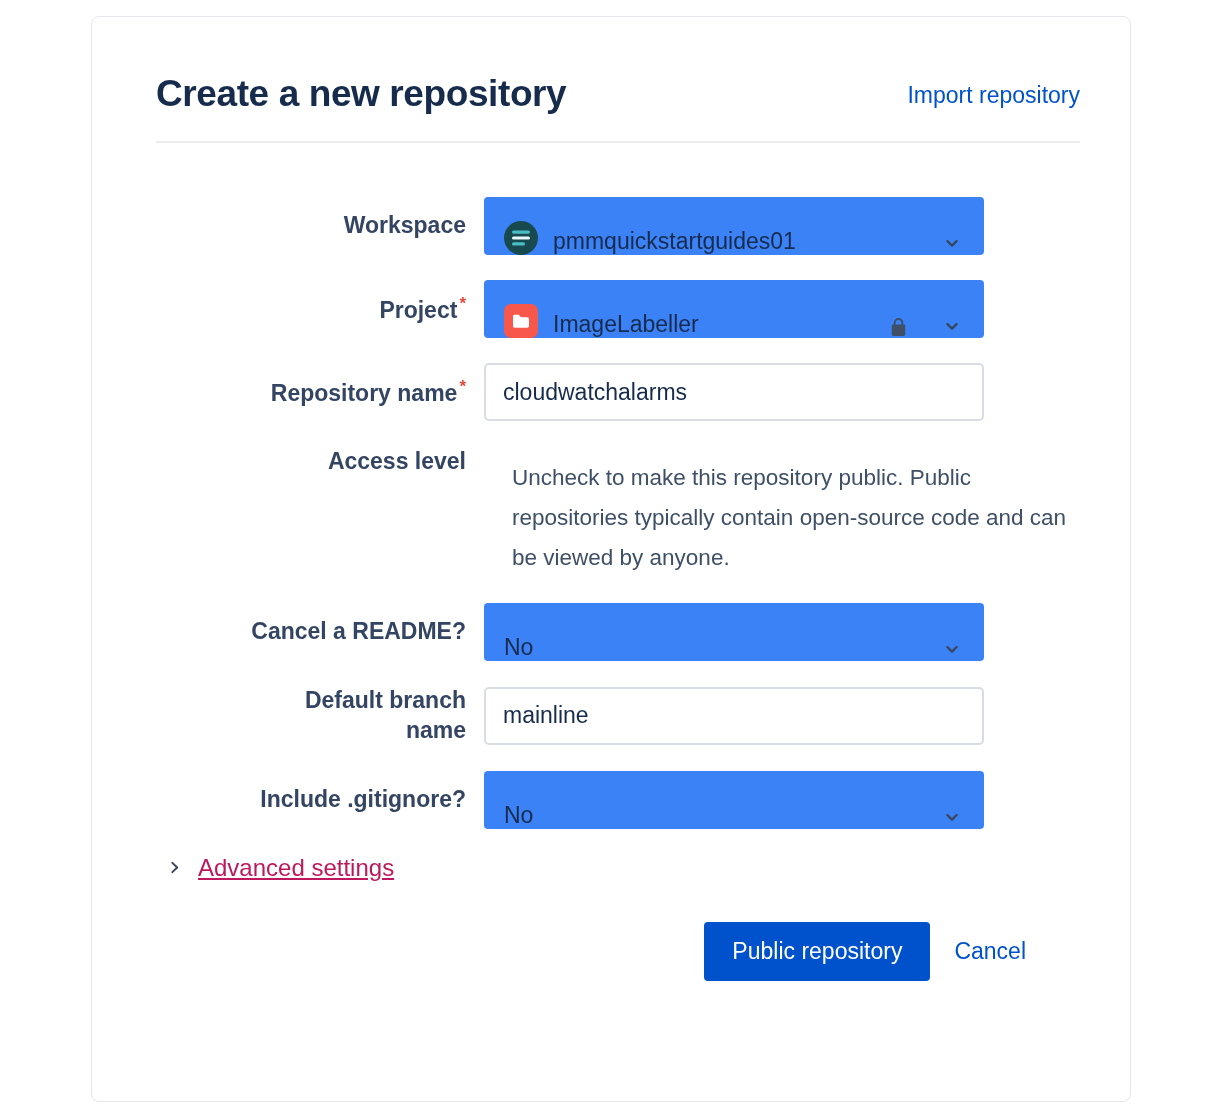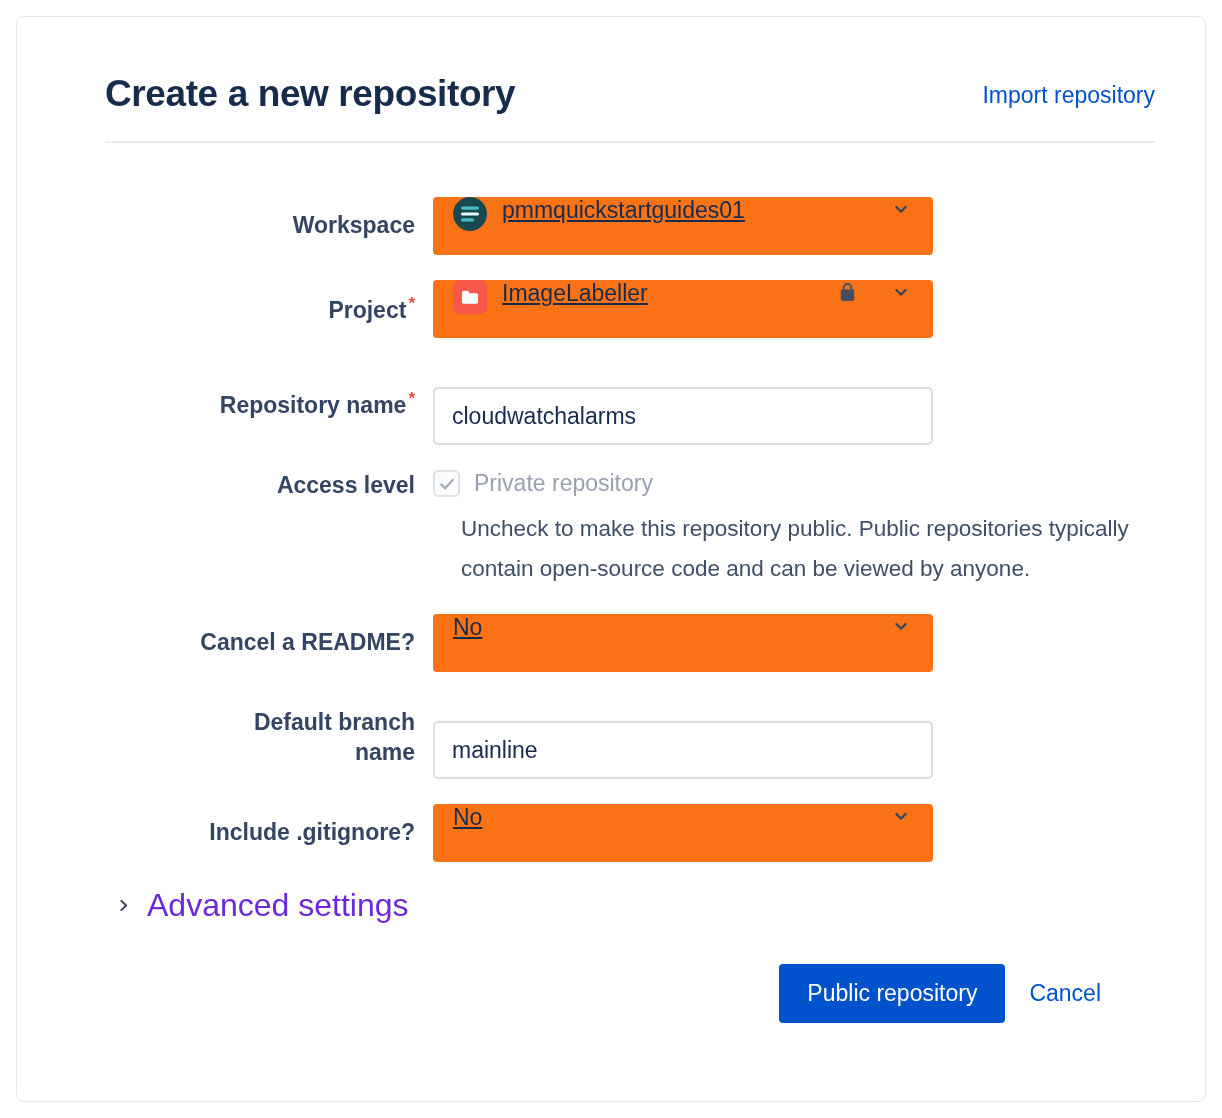--- a/index.html
+++ b/index.html
@@ -1,26 +1,26 @@
 <!DOCTYPE html>
 <html><head>
 <meta charset="utf-8">
 <style>
   * { box-sizing: border-box; margin: 0; padding: 0; }
   html, body { background: #ffffff; }
   body { font-family: "Liberation Sans", sans-serif; color: #172b4d; }
 
   .card {
-    width: 1190px;
+    width: 1040px;
     min-height: 1086px;
     margin: 16px auto;
     border: 1px solid #e6e7ea;
     border-radius: 8px;
     background: #ffffff;
-    padding: 56px 50px 60px 88px;
+    padding: 56px 50px 60px 64px;
   }
 
   .header {
     display: flex;
     justify-content: space-between;
     align-items: flex-end;
     padding-bottom: 26px;
     border-bottom: 2px solid #ebecf0;
   }
   .page-title {
@@ -57,45 +57,43 @@
     color: #e5493d;
     font-size: 17px;
     vertical-align: super;
     margin-left: 2px;
     font-weight: 700;
   }
 
   .select {
     width: 500px;
     height: 58px;
-    background: #f97316;
+    background: #3b82f6;
     border-radius: 4px;
     display: flex;
-    align-items: flex-start;
+    align-items: flex-end;
     padding: 0 20px;
     cursor: pointer;
-    text-decoration: underline;
   }
   .select .icon-lead { display: flex; margin-right: 15px; }
   .select-value { font-size: 23px; color: #172b4d; flex: 1; }
   .chevron { display: flex; margin-left: 16px; }
   .lock { display: flex; margin-left: 12px; margin-right: 14px; }
 
   .text-input {
     width: 500px;
     height: 58px;
     border: 2px solid #d9dde3;
     border-radius: 5px;
     background: #ffffff;
     font-family: "Liberation Sans", sans-serif;
     font-size: 23px;
     color: #172b4d;
     padding: 0 17px;
     outline: none;
-    margin-top: 24px;
   }
 
   .row-access { align-items: start; }
   .row-access .label { line-height: 31px; }
   .checkbox-line { display: flex; align-items: center; gap: 14px; }
   .checkbox {
     width: 27px;
     height: 27px;
     border: 2px solid #dfe1e6;
     border-radius: 5px;
@@ -117,21 +115,21 @@
   .row-branch .label-text { display: inline-block; max-width: 185px; }
 
   .advanced {
     display: flex;
     align-items: center;
     gap: 15px;
     margin: 14px 0 0 10px;
     cursor: pointer;
     width: fit-content;
   }
-  .advanced-label { font-size: 32px; color: #6d28d9; font-weight: 500; }
+  .advanced-label { font-size: 24px; color: #be185d; font-weight: 500; text-decoration: underline; }
 
   .footer {
     display: flex;
     justify-content: flex-end;
     align-items: center;
     gap: 24px;
     margin: 40px 54px 0 0;
   }
   .create-btn {
     background: #0052cc;
@@ -223,28 +221,20 @@
       <div>
         <input class="text-input" type="text" value="cloudwatchalarms" style="">
       </div>
     </div>
 
     <div class="row row-access">
       <div class="label">
         <span class="label-text">Access level</span>
       </div>
       <div>
-        <div class="checkbox-line">
-          <span class="checkbox">
-            <svg width="18" height="18" viewBox="0 0 24 24">
-                <path d="M4.5 12.6l5.2 5.2L19.5 6.6" stroke="#a5adba" stroke-width="3" fill="none" stroke-linecap="round" stroke-linejoin="round"></path>
-              </svg>
-          </span>
-          <span class="checkbox-label">Private repository</span>
-        </div>
         <p class="help-text">Uncheck to make this repository public. Public repositories typically contain open-source code and can be viewed by anyone.</p>
       </div>
     </div>
 
     <div class="row">
       <div class="label">
         <span class="label-text">Cancel a README?</span>
       </div>
       <div>
         <div class="select">

